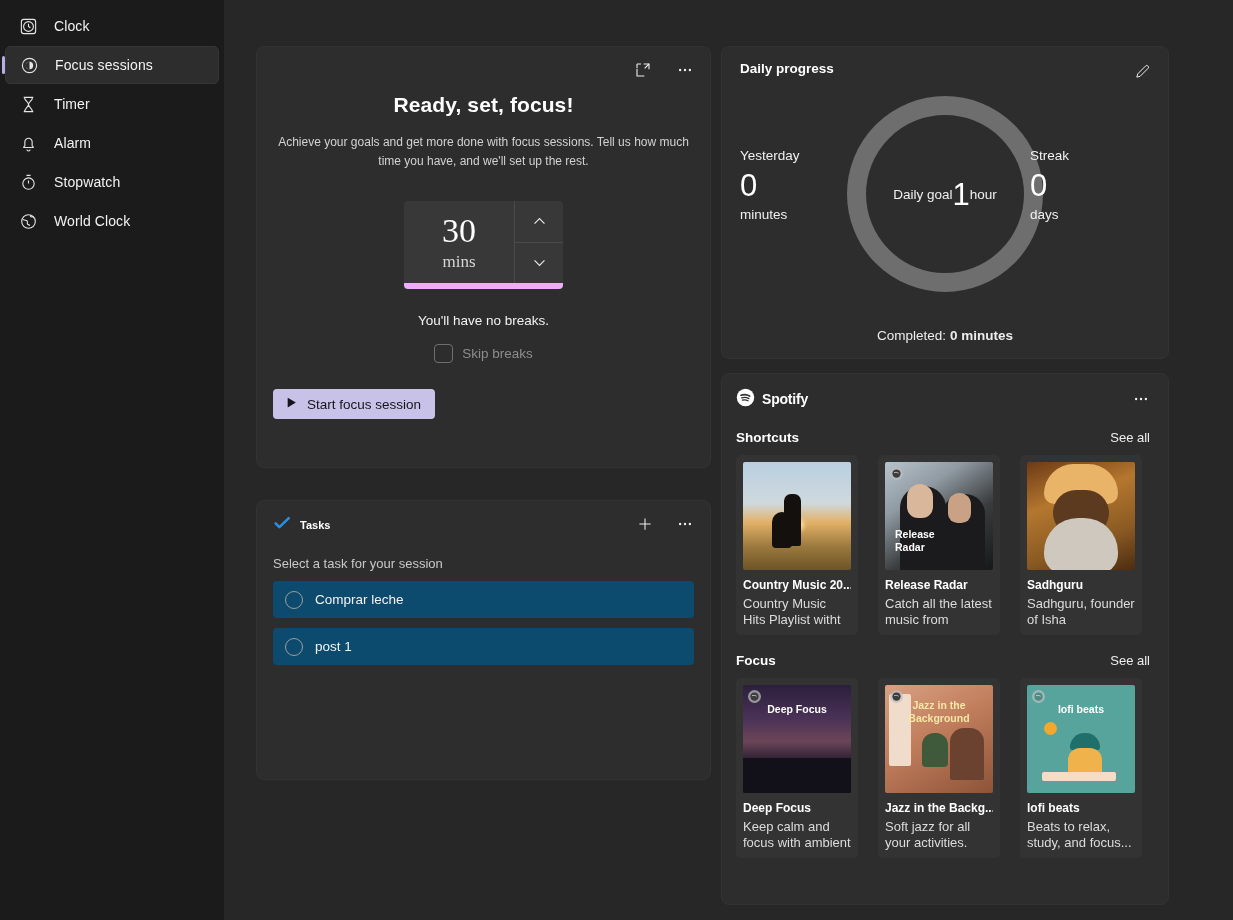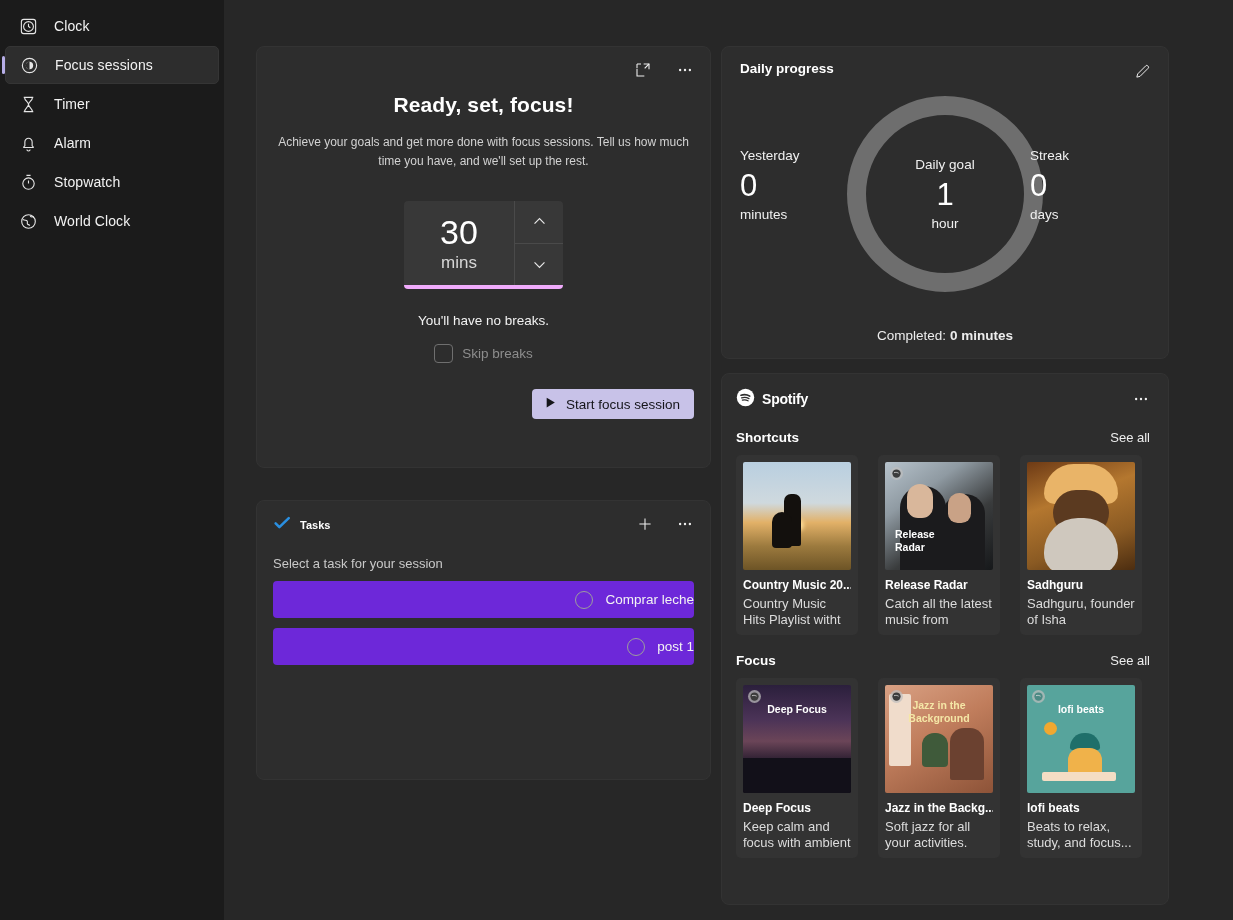--- a/index.html
+++ b/index.html
@@ -76,23 +76,24 @@
     margin-top: 36px; letter-spacing: .1px;
   }
   .focus-sub {
     text-align: center; font-size: 12px; color: #d2d2d2;
     margin: 16px auto 0; width: 420px; line-height: 19px;
   }
   .spinner-wrap { display: flex; justify-content: center; margin-top: 30px; }
   .spinner {
     width: 159px; height: 88px;
     background: #383838;
-    border-bottom: 4px solid #f0abfc;
+    border-bottom: 6px solid #f0abfc;
     border-radius: 4px;
     display: flex;
+    font-family: Liberation Serif, serif;
   }
   .spin-val {
     flex: 1; display: flex; flex-direction: column;
     align-items: center; justify-content: center;
     border-right: 1px solid #4a4a4a;
   }
   .spin-num { font-size: 34px; font-weight: 300; line-height: 36px; }
   .spin-unit { font-size: 17px; color: #d6d6d6; margin-top: 3px; }
   .spin-btns { width: 48px; display: flex; flex-direction: column; }
   .spin-btn {
@@ -104,43 +105,43 @@
   .skip-row {
     display: flex; align-items: center; justify-content: center;
     gap: 9px; margin-top: 16px;
   }
   .chk {
     width: 19px; height: 19px; border: 1px solid #6f6f6f;
     border-radius: 4px; background: transparent;
     cursor: pointer;
   }
   .skip-label { font-size: 13.5px; color: #8d8d8d; }
-  .start-row { display: flex; justify-content: flex-end; margin-top: 26px; }
+  .start-row { display: flex; justify-content: flex-start; margin-top: 26px; }
   .start-btn {
     background: #c8c2e8; color: #15151a;
     height: 30px; padding: 0 14px 0 12px;
     border: none; border-radius: 4px;
     display: flex; align-items: center; gap: 9px;
     font-size: 13.5px; font-family: "Liberation Sans", sans-serif;
     cursor: pointer;
   }
 
   
   .tasks-card { margin-top: 32px; height: 280px; padding: 12px 16px 16px; position: relative; }
   .tasks-head { display: flex; align-items: center; height: 24px; }
   .tasks-title { font-size: 11px; font-weight: bold; margin-left: 9px; }
   .tasks-actions {
     position: absolute; right: 12px; top: 10px;
     display: flex; align-items: center; gap: 14px;
   }
   .tasks-hint { font-size: 13px; color: #c9c9c9; margin-top: 19px; }
   .task-row {
-    height: 37px; background: #6d28d9; border-radius: 4px;
+    height: 37px; background: #0c4a6e; border-radius: 4px;
     display: flex; align-items: center; padding-left: 12px;
-    margin-top: 10px; cursor: pointer; justify-content: flex-end;
+    margin-top: 10px; cursor: pointer;
   }
   .task-circle {
     width: 18px; height: 18px; border-radius: 50%;
     border: 1px solid #9d9d9d;
   }
   .task-label { font-size: 13.5px; margin-left: 12px; color: #f3f3f3; }
 
   
   .progress-card { height: 313px; padding: 14px 18px; position: relative; }
   .card-head-title { font-size: 13.5px; font-weight: bold; }
@@ -151,21 +152,21 @@
   }
   .ring-area { position: relative; height: 246px; margin-top: 4px; }
   .ring {
     position: absolute; left: 50%; top: 16px; transform: translateX(-50%);
     width: 196px; height: 196px; border-radius: 50%;
     border: 19px solid #6e6e6e;
   }
   .ring-inner {
     position: absolute; left: 50%; top: 16px; transform: translateX(-50%);
     width: 196px; height: 196px;
-    display: flex; flex-direction: column;
+    display: flex; flex-direction: row;
     align-items: center; justify-content: center;
   }
   .stat { position: absolute; top: 68px; text-align: left; width: 120px; }
   .stat.left { left: 0px; }
   .stat.right { right: 0px; }
   .stat-label { font-size: 13.5px; color: #f0f0f0; }
   .stat-value { font-size: 31px; font-weight: 300; line-height: 42px; margin-top: 2px; }
   .stat-unit { font-size: 13.5px; color: #f0f0f0; }
   .completed {
     text-align: center; font-size: 13.5px; color: #ededed; margin-top: 2px;

